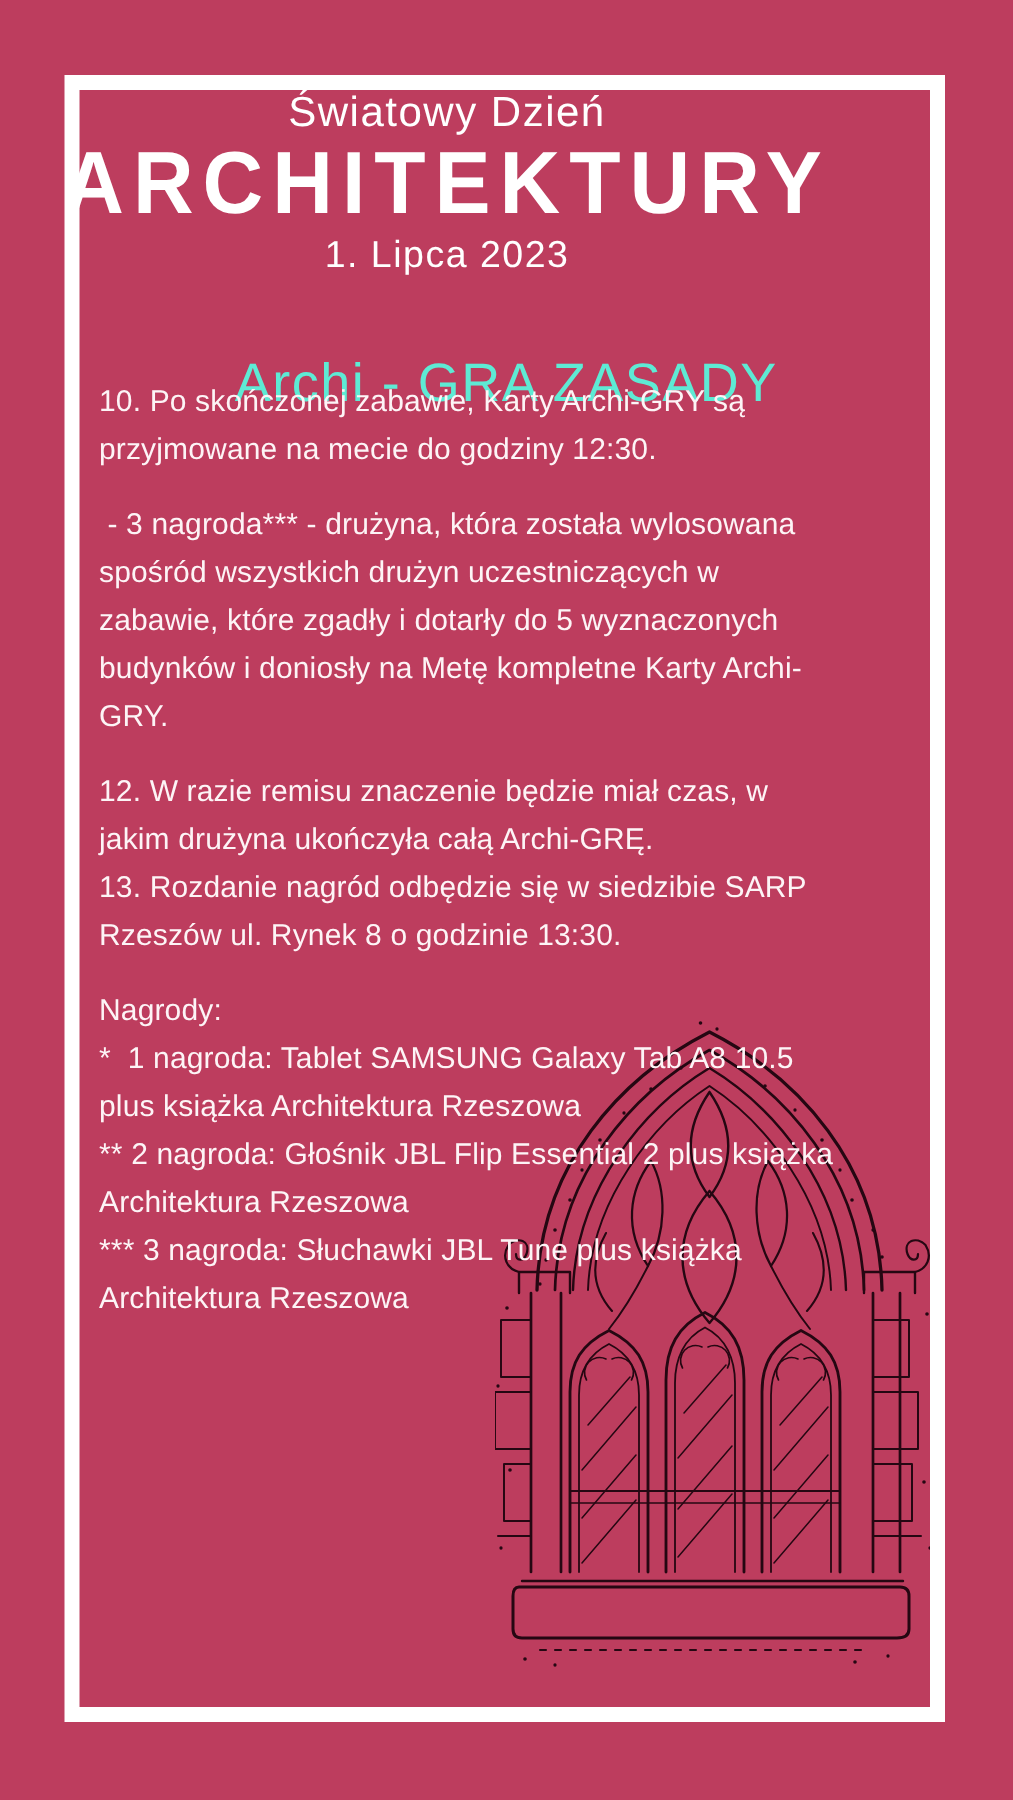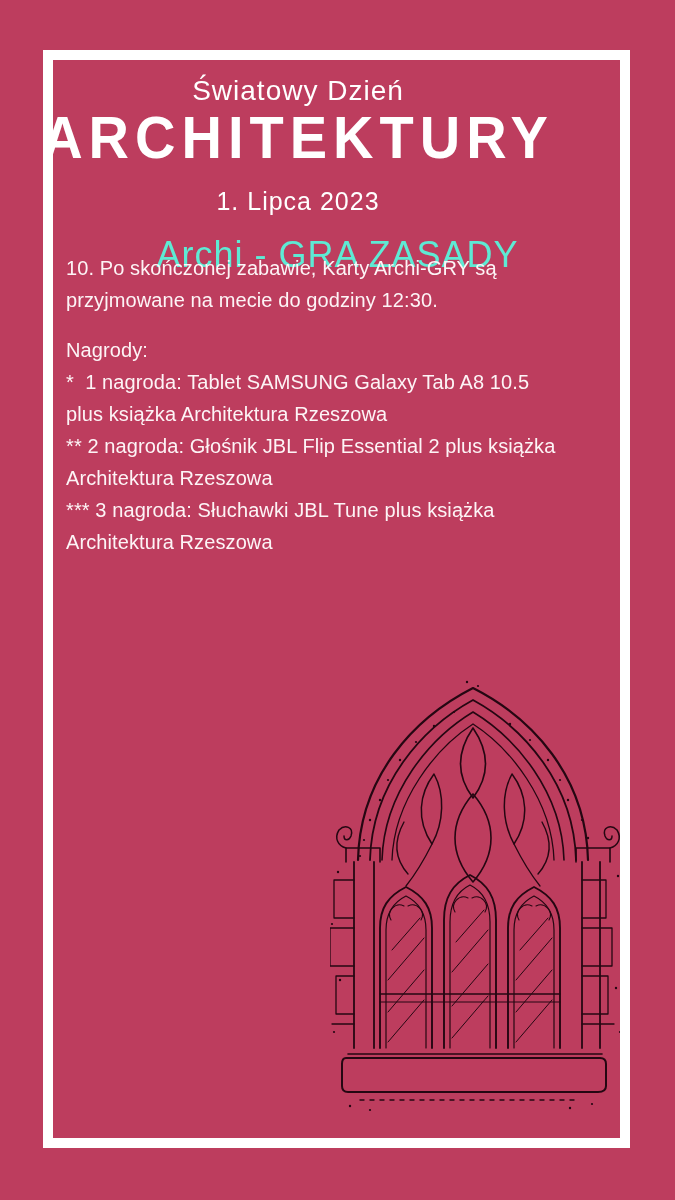--- a/index.html
+++ b/index.html
@@ -17,29 +17,29 @@
   .frame{
     position:absolute;left:43px;top:50px;width:567px;height:1078px;
     border:10px solid var(--frame);
     z-index:2;pointer-events:none;
   }
   .window-art{
     position:absolute;left:330px;top:680px;width:295px;height:435px;
     z-index:1;color:var(--ink);
   }
   .header{
-    position:absolute;left:0;top:76px;width:596px;text-align:center;
+    position:absolute;left:0;top:60px;width:596px;text-align:center;
     color:#ffffff;z-index:3;
   }
   .pretitle{font-size:28px;font-weight:400;letter-spacing:1px;line-height:30px;}
   .title{
     font-size:56px;font-weight:700;letter-spacing:6px;line-height:60px;
     margin:2px 0 0 0;transform:scaleY(1.05);
   }
-  .date{font-size:25px;font-weight:400;letter-spacing:1px;line-height:28px;margin-top:19px;}
+  .date{font-size:25px;font-weight:400;letter-spacing:1px;line-height:28px;margin-top:4px;}
   .section-title{
     position:absolute;left:0;top:204px;width:675px;text-align:center;
     color:#5eead4;font-size:36px;font-weight:400;letter-spacing:1px;z-index:3;
   }
   .rules{
     position:absolute;left:66px;top:252px;width:560px;z-index:3;
     color:var(--text);font-size:20px;line-height:32px;letter-spacing:0.1px;
   }
   .rules p{margin:0 0 18px 0;white-space:pre;}
   svg *{vector-effect:non-scaling-stroke;}
@@ -158,20 +158,29 @@
   <div class="pretitle">Światowy Dzień</div>
   <h1 class="title">ARCHITEKTURY</h1>
   <div class="date">1. Lipca 2023</div>
 </header>
 
 <h2 class="section-title">Archi - GRA ZASADY</h2>
 
 <main class="rules">
   <p>10. Po skończonej zabawie, Karty Archi-GRY są
 przyjmowane na mecie do godziny 12:30.</p>
+  <p> - 3 nagroda*** - drużyna, która została wylosowana
+spośród wszystkich drużyn uczestniczących w
+zabawie, które zgadły i dotarły do 5 wyznaczonych
+budynków i doniosły na Metę kompletne Karty Archi-
+GRY.</p>
+  <p>12. W razie remisu znaczenie będzie miał czas, w
+jakim drużyna ukończyła całą Archi-GRĘ.
+13. Rozdanie nagród odbędzie się w siedzibie SARP
+Rzeszów ul. Rynek 8 o godzinie 13:30.</p>
   <p>Nagrody:
 *  1 nagroda: Tablet SAMSUNG Galaxy Tab A8 10.5
 plus książka Architektura Rzeszowa
 ** 2 nagroda: Głośnik JBL Flip Essential 2 plus książka
 Architektura Rzeszowa
 *** 3 nagroda: Słuchawki JBL Tune plus książka
 Architektura Rzeszowa</p>
 </main>
 
 </body></html>

